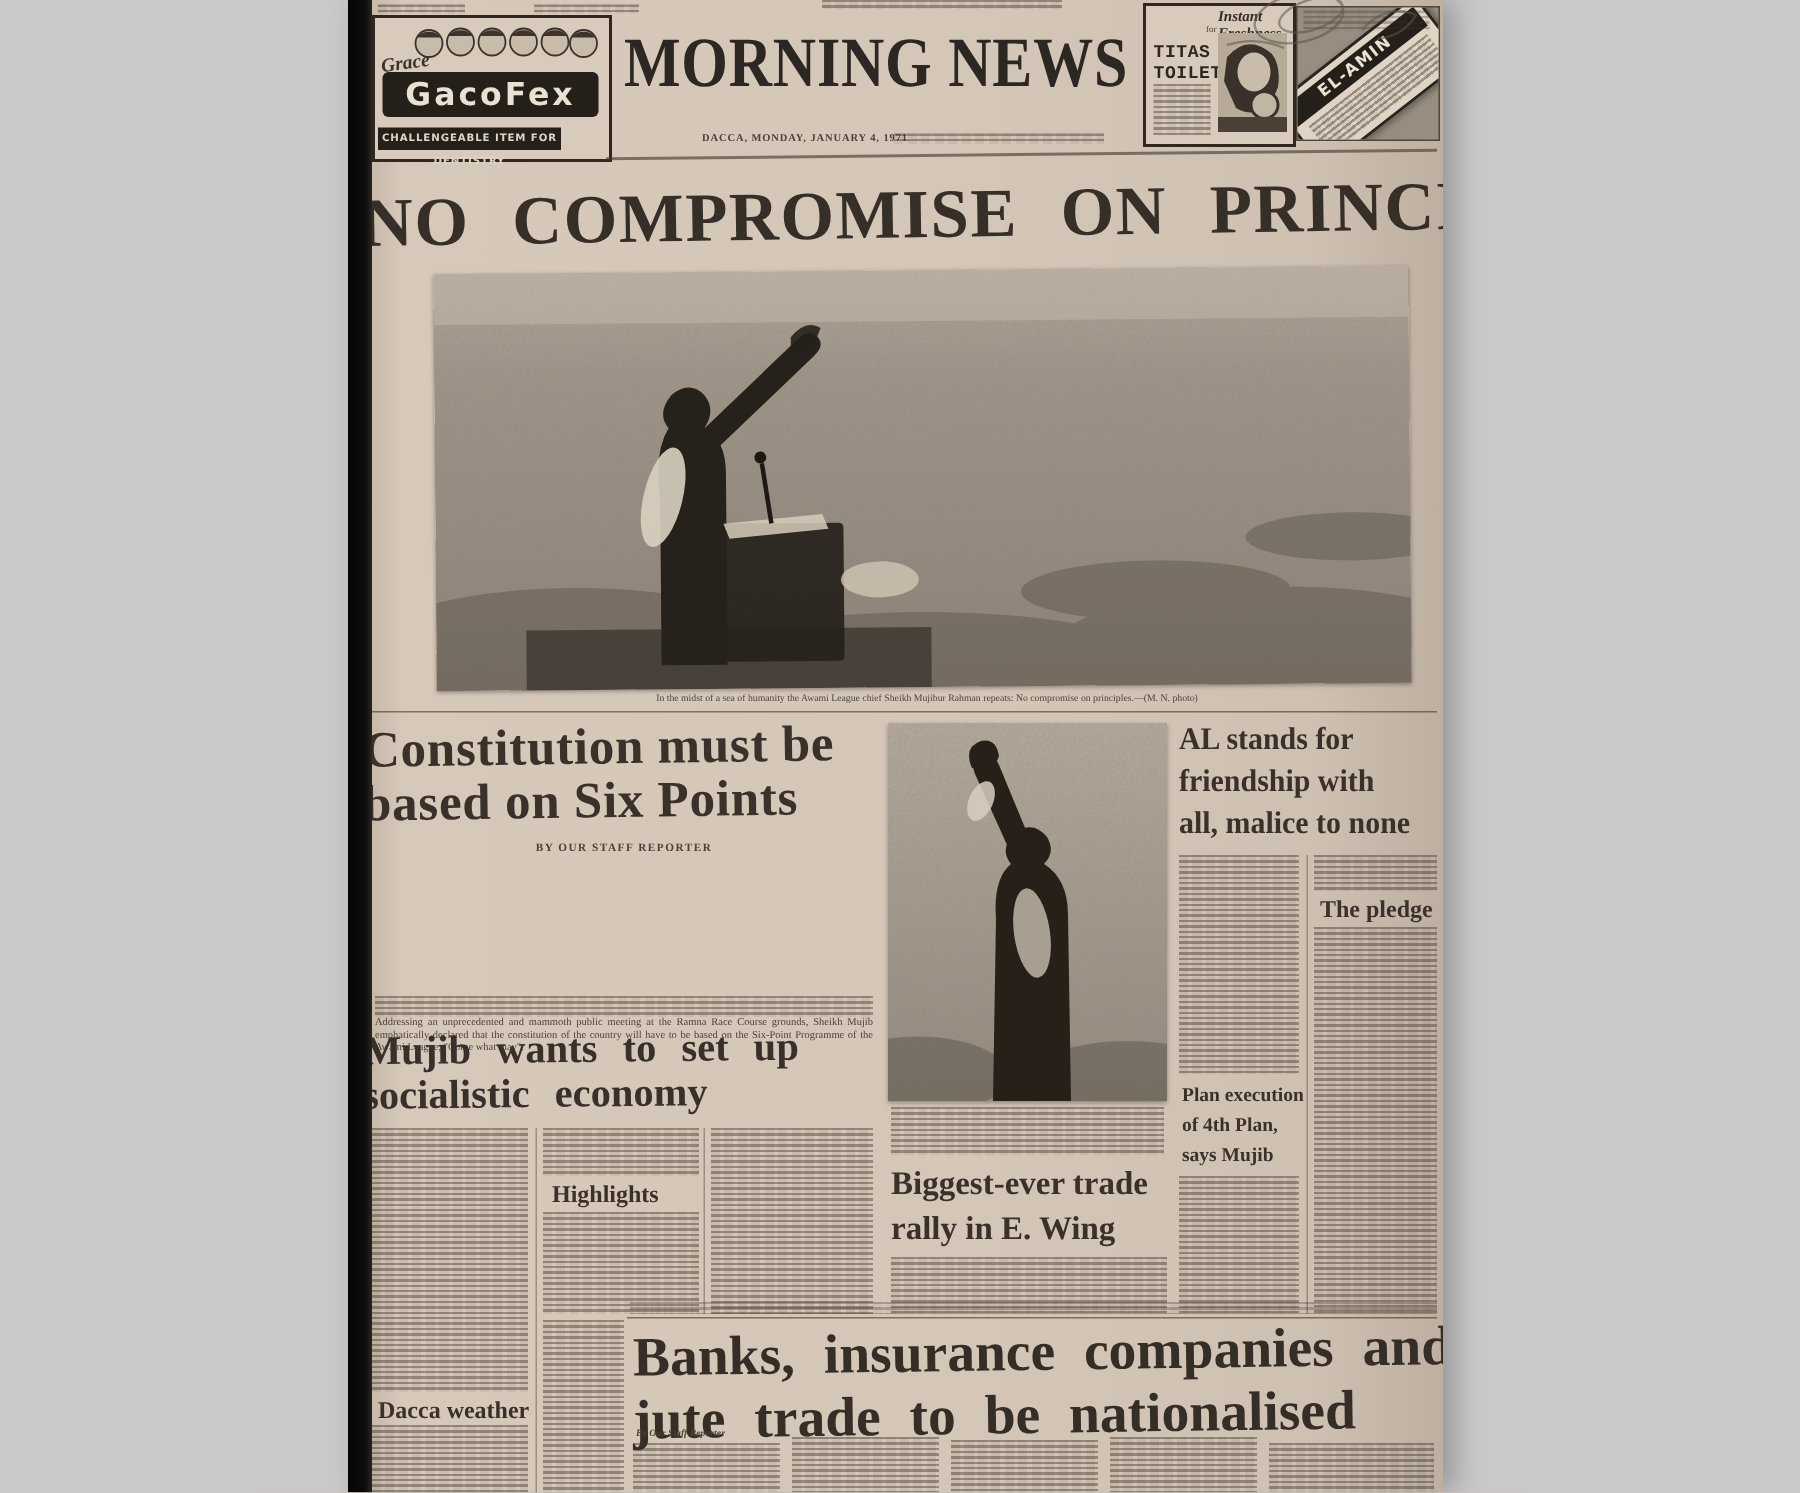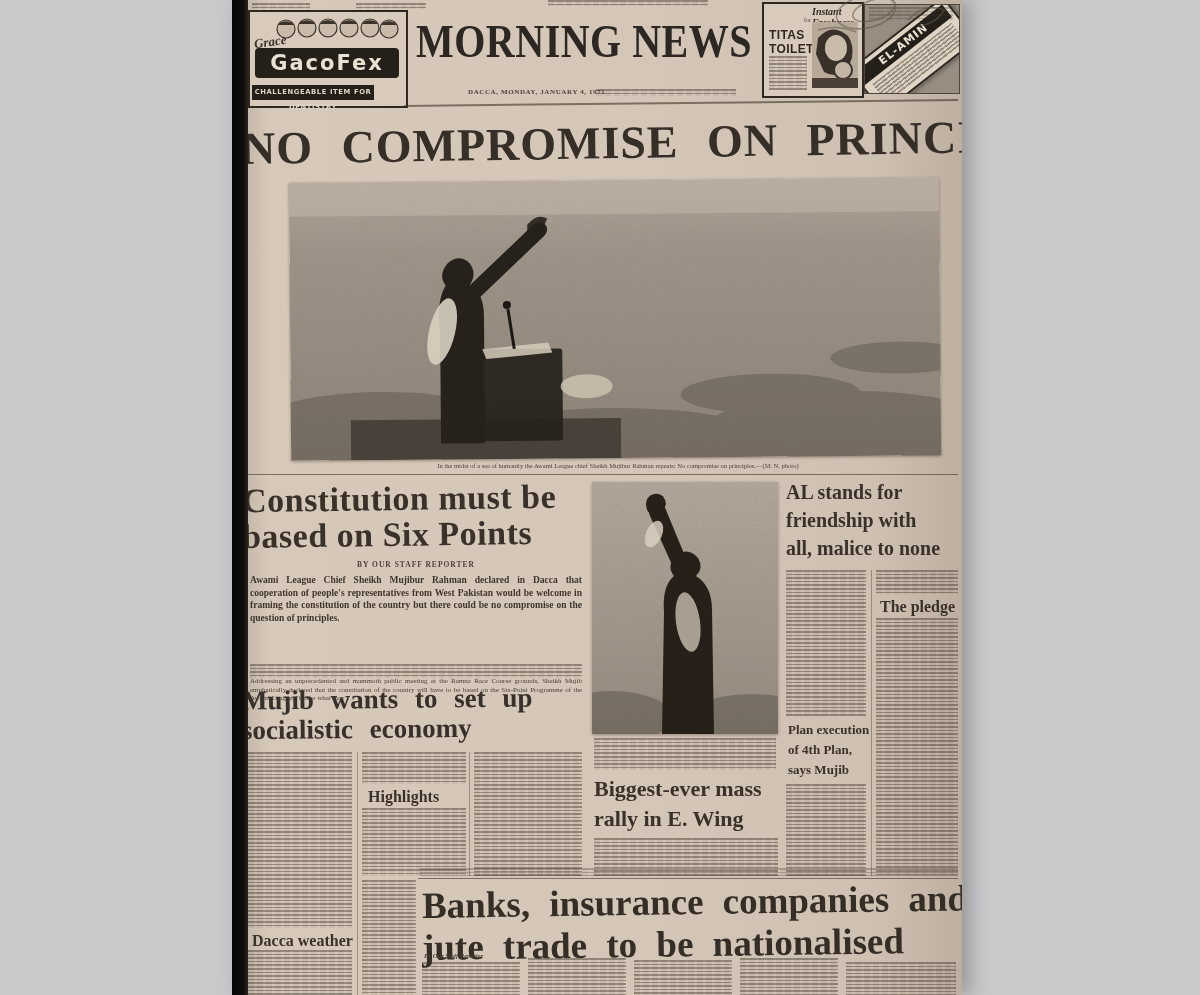--- a/index.html
+++ b/index.html
@@ -46,21 +46,21 @@
     background:#241f19;color:#ddd4c4;font-family:"DejaVu Sans",sans-serif;
     font-weight:bold;font-size:6.8px;letter-spacing:.6px;text-align:center;line-height:15px;
   }
   #mast-title{
     font-weight:bold;font-size:40px;letter-spacing:.5px;color:#2c2722;
     transform:scaleY(1.18);text-align:center;white-space:nowrap;
   }
   #dateline{font-size:7px;font-weight:bold;letter-spacing:.6px;color:#4c4238;white-space:nowrap;}
   #titas-head{font-style:italic;font-weight:bold;font-size:10px;color:#332c24;}
   #titas-for{font-size:6px;color:#4c4238;text-align:center;}
-  #titas-brand{font-weight:bold;font-size:12px;line-height:14px;color:#2e2821;font-family:Liberation Sans, sans-serif;letter-spacing:.4px;}
+  #titas-brand{font-weight:bold;font-size:12px;line-height:14px;color:#2e2821;font-family:Liberation Mono, monospace;letter-spacing:.4px;}
   #elamin-outer{background:#978d80;overflow:hidden;border:1px solid #4f463b;}
   #elamin-card{
     background:#e0d5c4;border:2px solid #2c2620;transform:rotate(-38deg);
     box-shadow:2px 2px 4px rgba(0,0,0,.35);
   }
   #elamin-brand{
     background:#241f19;color:#ece3d3;font-family:"DejaVu Sans",sans-serif;
     font-weight:bold;font-size:11px;letter-spacing:1px;text-align:center;line-height:16px;
   }
 
@@ -195,21 +195,20 @@
         <circle cx="217" cy="124" r="4" fill="#1d1813"></circle>
         <ellipse cx="296" cy="206" rx="26" ry="12" fill="#cfc5b3" opacity=".8"></ellipse>
       </svg>
     </div>
     <div class="abs caption" style="left:130px;top:462px;width:480px;">In the midst of a sea of humanity the Awami League chief Sheikh Mujibur Rahman repeats: No compromise on principles.—(M. N. photo)</div>
     <div class="abs hrule" style="left:0px;top:474px;width:710px;height:1px;"></div>
 
     <div class="abs h-const" style="left:-6px;top:480px;transform:rotate(-0.8deg);">Constitution must be</div>
     <div class="abs h-const" style="left:-6px;top:516px;transform:rotate(-0.8deg);">based on Six Points</div>
     <div class="abs byline" style="left:0px;top:560px;width:336px;">BY OUR STAFF REPORTER</div>
-    <div class="abs lead" style="left:2px;top:574px;width:332px;">Awami League Chief Sheikh Mujibur Rahman declared in Dacca that cooperation of people's representatives from West Pakistan would be welcome in framing the constitution of the country but there could be no compromise on the question of principles.</div>
     <div class="abs smallbody" style="left:2px;top:634px;width:332px;">Addressing an unprecedented and mammoth public meeting at the Ramna Race Course grounds, Sheikh Mujib emphatically declared that the constitution of the country will have to be based on the Six-Point Programme of the Awami League, "Come what may".</div>
     <div class="abs ft" style="left:2px;top:664px;width:332px;height:14px;"></div>
 
     <div class="abs h-muj" style="left:-6px;top:684px;transform:rotate(-0.6deg);">Mujib wants to set up</div>
     <div class="abs h-muj" style="left:-6px;top:714px;transform:rotate(-0.6deg);">socialistic economy</div>
 
     <div class="abs vrule" style="left:109px;top:752px;height:243px;"></div>
     <div class="abs vrule" style="left:221px;top:752px;height:124px;"></div>
 
     <div class="abs ft" style="left:0px;top:752px;width:104px;height:176px;"></div>
@@ -241,21 +240,21 @@
           <path d="M70,252 L72,130 q-2,-26 10,-36 q-8,-10 2,-20 q12,-10 22,2 q6,10 -2,18 q16,10 16,34 l2,124 z"></path>
           <path d="M86,96 L58,34 q-4,-10 4,-13 q8,-3 12,7 L98,86 z"></path>
           <path d="M56,30 q-6,-14 6,-18 q10,-2 12,10 l-4,10 z"></path>
         </g>
         <ellipse cx="62" cy="52" rx="8" ry="14" fill="#d8cfbf" opacity=".85" transform="rotate(24 62 52)"></ellipse>
         <ellipse cx="96" cy="140" rx="12" ry="30" fill="#d4cabb" opacity=".75" transform="rotate(-8 96 140)"></ellipse>
       </svg>
     </div>
     <div class="abs ft" style="left:346px;top:738px;width:182px;height:32px;"></div>
 
-    <div class="abs h-rally" style="left:346px;top:776px;">Biggest-ever mass</div>
+    <div class="abs h-rally" style="left:346px;top:776px;">Biggest-ever trade</div>
     <div class="abs h-rally" style="left:346px;top:806px;">rally in E. Wing</div>
     <div class="abs ft" style="left:346px;top:838px;width:184px;height:38px;"></div>
 
     <div class="abs h-al" style="left:538px;top:480px;">AL stands for</div>
     <div class="abs h-al" style="left:538px;top:508px;">friendship with</div>
     <div class="abs h-al" style="left:538px;top:536px;">all, malice to none</div>
 
     <div class="abs vrule" style="left:623px;top:570px;height:306px;"></div>
 
     <div class="abs ft" style="left:538px;top:570px;width:80px;height:146px;"></div>

